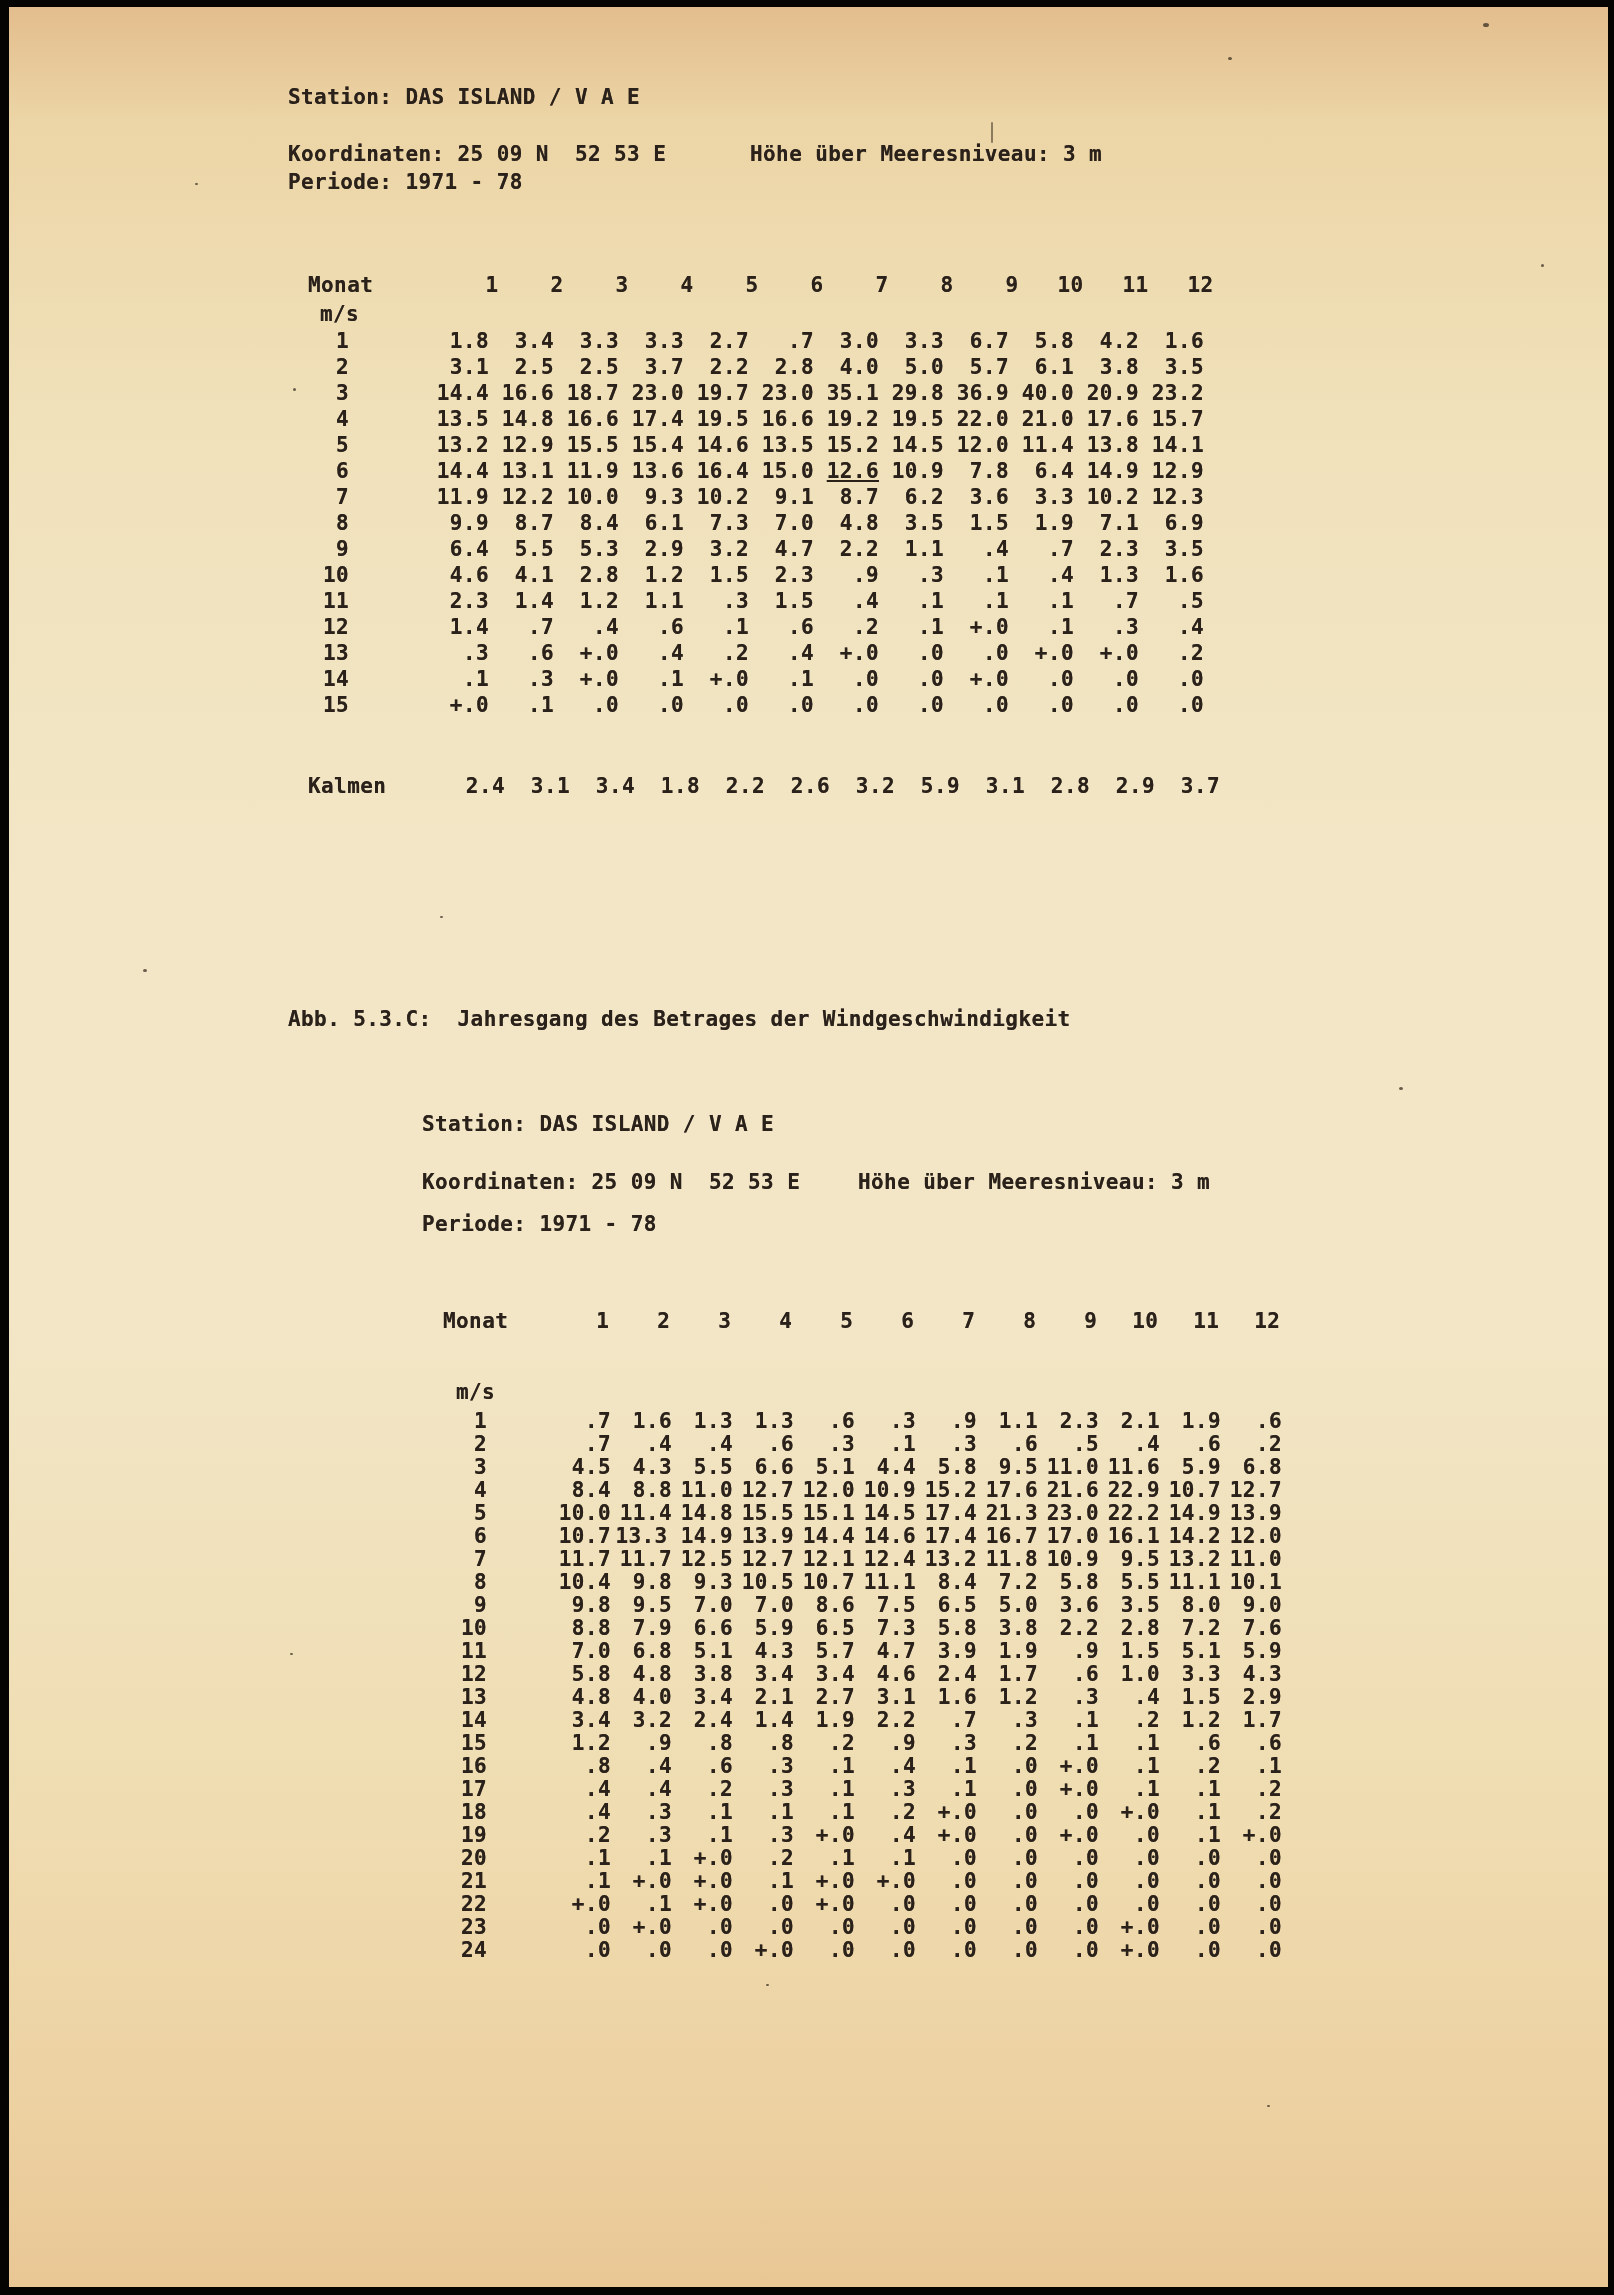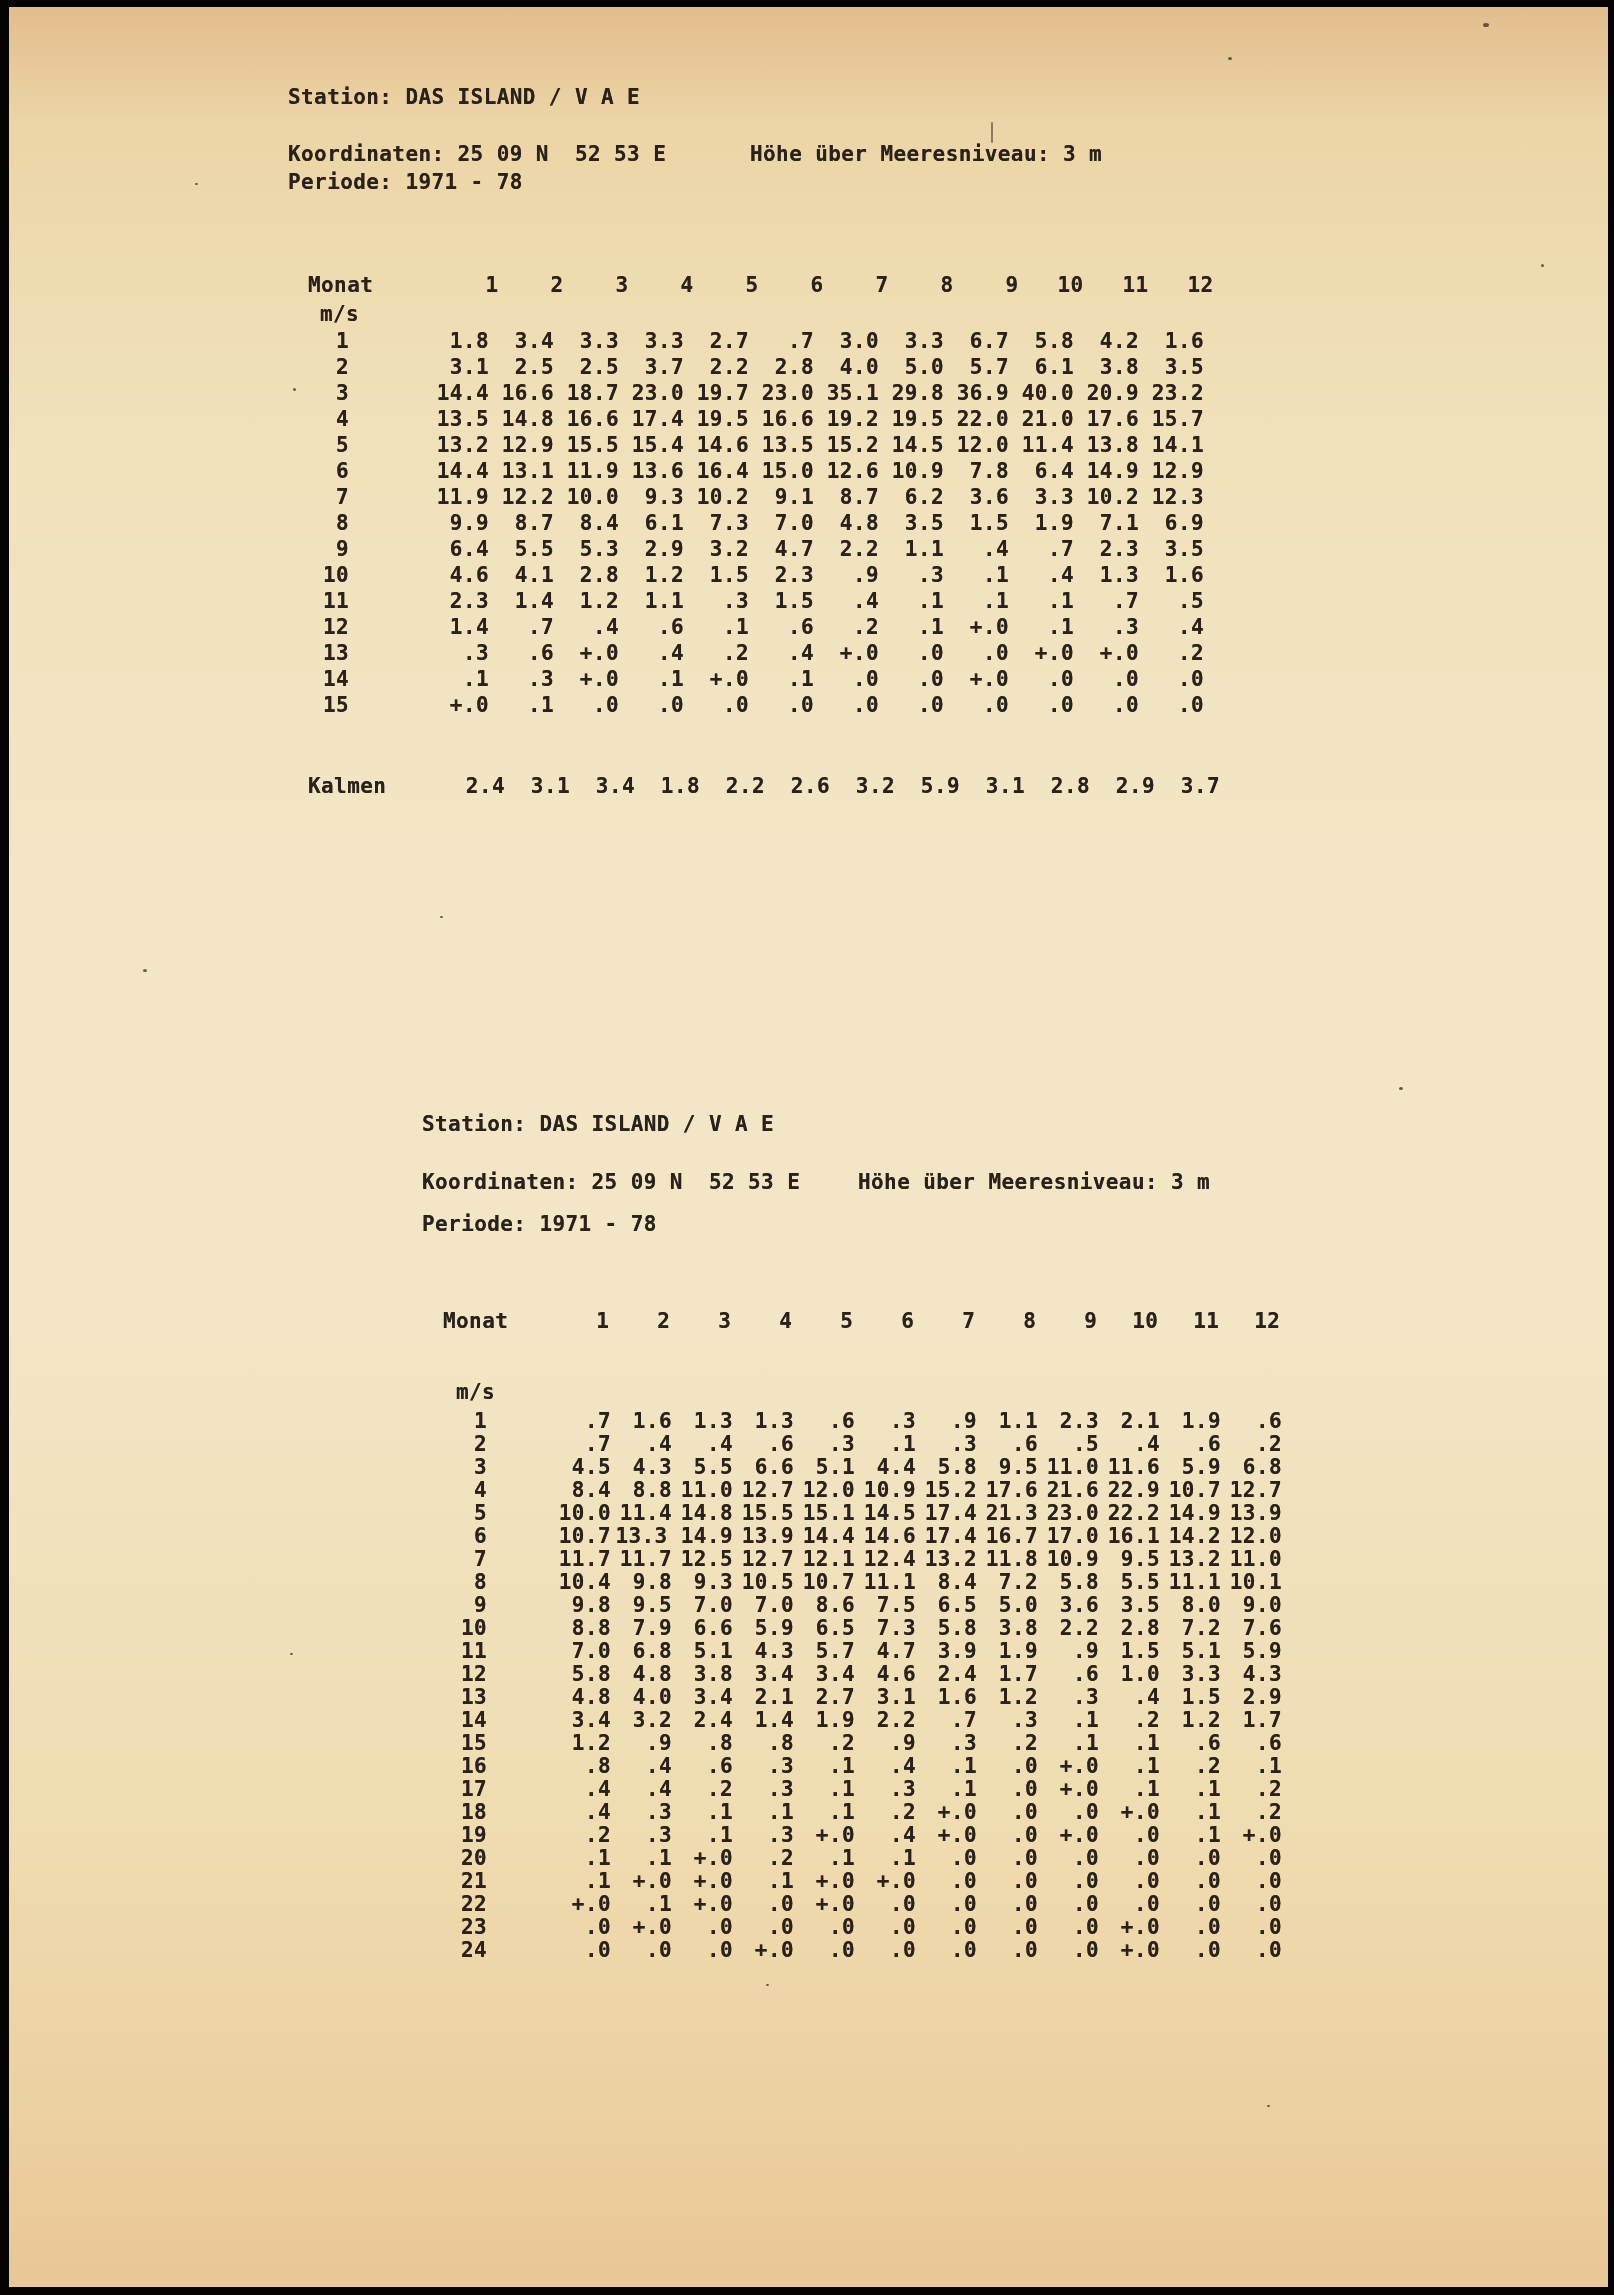--- a/index.html
+++ b/index.html
@@ -158,21 +158,21 @@
         <div class="vcell" style="width: 65px;">14.1</div>
       </div>
       <div class="trow" style="height: 26px;">
         <div class="lcell" style="width: 132px;"><span class="numlab" style="width: 57px;">6</span></div>
         <div class="vcell" style="width: 65px;">14.4</div>
         <div class="vcell" style="width: 65px;">13.1</div>
         <div class="vcell" style="width: 65px;">11.9</div>
         <div class="vcell" style="width: 65px;">13.6</div>
         <div class="vcell" style="width: 65px;">16.4</div>
         <div class="vcell" style="width: 65px;">15.0</div>
-        <div class="vcell" style="width: 65px;">12.6</div>
+        <div class="vcell" style="width: 65px; text-decoration: underline;">12.6</div>
         <div class="vcell" style="width: 65px;">10.9</div>
         <div class="vcell" style="width: 65px;">7.8</div>
         <div class="vcell" style="width: 65px;">6.4</div>
         <div class="vcell" style="width: 65px;">14.9</div>
         <div class="vcell" style="width: 65px;">12.9</div>
       </div>
       <div class="trow" style="height: 26px;">
         <div class="lcell" style="width: 132px;"><span class="numlab" style="width: 57px;">7</span></div>
         <div class="vcell" style="width: 65px;">11.9</div>
         <div class="vcell" style="width: 65px;">12.2</div>
@@ -317,20 +317,21 @@
         <div class="vcell" style="width: 65px;">2.6</div>
         <div class="vcell" style="width: 65px;">3.2</div>
         <div class="vcell" style="width: 65px;">5.9</div>
         <div class="vcell" style="width: 65px;">3.1</div>
         <div class="vcell" style="width: 65px;">2.8</div>
         <div class="vcell" style="width: 65px;">2.9</div>
         <div class="vcell" style="width: 65px;">3.7</div>
       </div>
     </div>
 
+  <div class="txt" style="left:279px;top:1000px;">Abb. 5.3.C:  Jahresgang des Betrages der Windgeschwindigkeit</div>
 
   <div class="txt" style="left:413px;top:1105px;">Station: DAS ISLAND / V A E</div>
   <div class="txt" style="left:413px;top:1163px;">Koordinaten: 25 09 N  52 53 E</div>
   <div class="txt" style="left:849px;top:1163px;">Höhe über Meeresniveau: 3 m</div>
   <div class="txt" style="left:413px;top:1205px;">Periode: 1971 - 78</div>
 
   <div class="tbl" style="left:434px;top:1302px;" id="table2">
       <div class="trow" style="height: 71px;">
         <div class="lcell" style="width: 107px; padding-left: 0px;">Monat</div>
         <div class="vcell" style="width: 61px; padding-right: 1.6px;">1</div>

